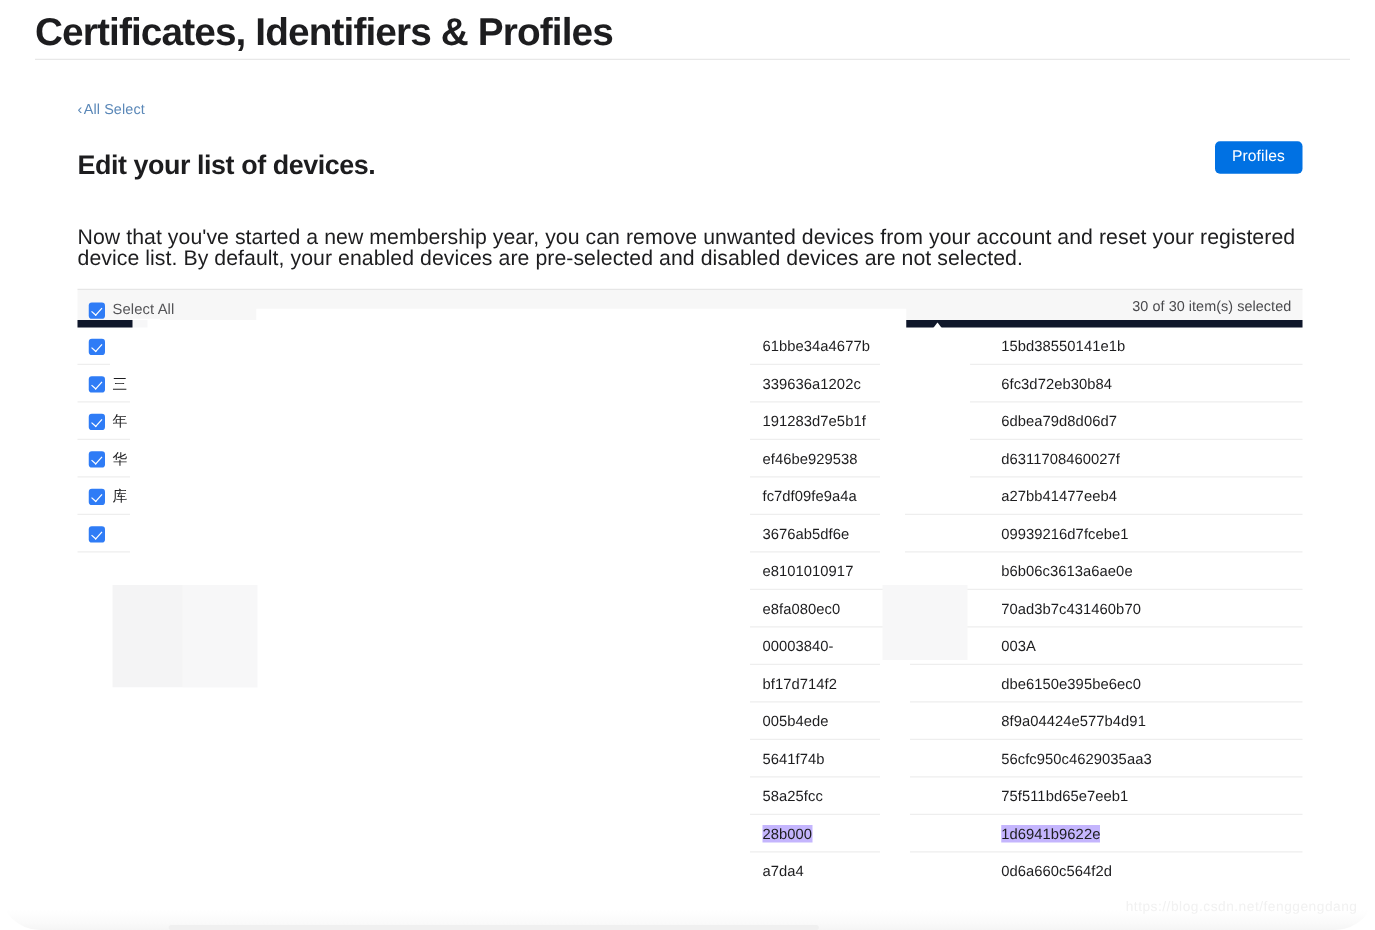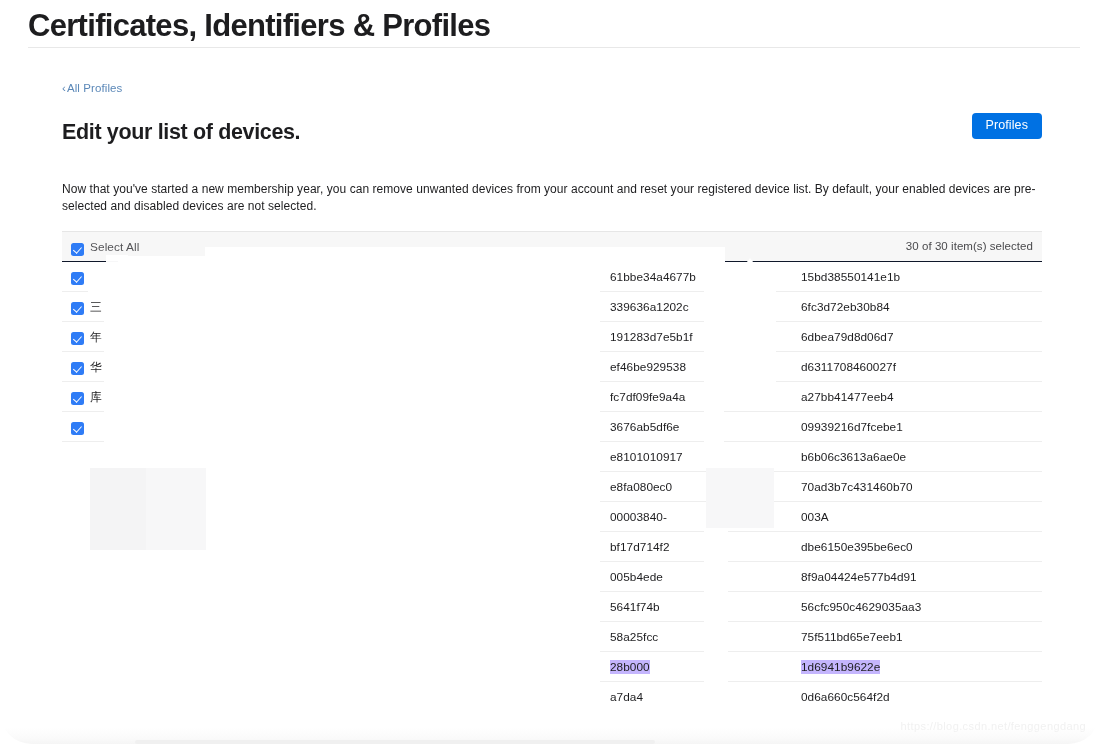--- a/index.html
+++ b/index.html
@@ -83,41 +83,41 @@
     font-family: inherit;
     font-size: 12.5px;
     font-weight: 400;
     letter-spacing: 0.1px;
     padding: 6px 14px 7px 14px;
     cursor: pointer;
     line-height: 1;
   }
 
   .para {
-    font-size: 12px;
+    font-size: 17px;
     line-height: 17px;
     color: #1d1d1f;
     letter-spacing: 0.05px;
     width: 980px;
   }
   .para-1 { margin-top: 27px; }
   .para-2 { margin-top: 27px; }
 
   
   .table {
     position: relative;
     margin-top: 16px;
     width: 980px;
     border-top: 1px solid #e6e6e6;
   }
   .table-head {
     position: relative;
     height: 30px;
     background: #f7f7f7;
-    border-bottom: 1px solid #0f172a;
+    border-bottom: 6px solid #0f172a;
   }
   .th-check {
     position: absolute;
     left: 9px; top: 8px;
   }
   .th-label {
     position: absolute;
     left: 28px; top: 8px;
     font-size: 11.8px;
     color: #555558;
@@ -238,21 +238,21 @@
 
 <div id="page">
 
   <div class="titlebar">
     <div class="title">Certificates, Identifiers &amp; Profiles</div>
     <div class="rule"></div>
   </div>
 
   <div class="content">
 
-    <a class="breadcrumb" href="#"><span class="chev">‹</span><span>All Profiles</span></a>
+    <a class="breadcrumb" href="#"><span class="chev">‹</span><span>All Select</span></a>
 
     <div class="headrow">
       <div class="page-title">Edit your list of devices.</div>
       <button class="continue-btn">Profiles</button>
     </div>
 
     <div class="para para-1">Now that you've started a new membership year, you can remove unwanted devices from your account and reset your registered device list. By default, your enabled devices are pre-selected and disabled devices are not selected.</div>
 
     
     <div class="table">

